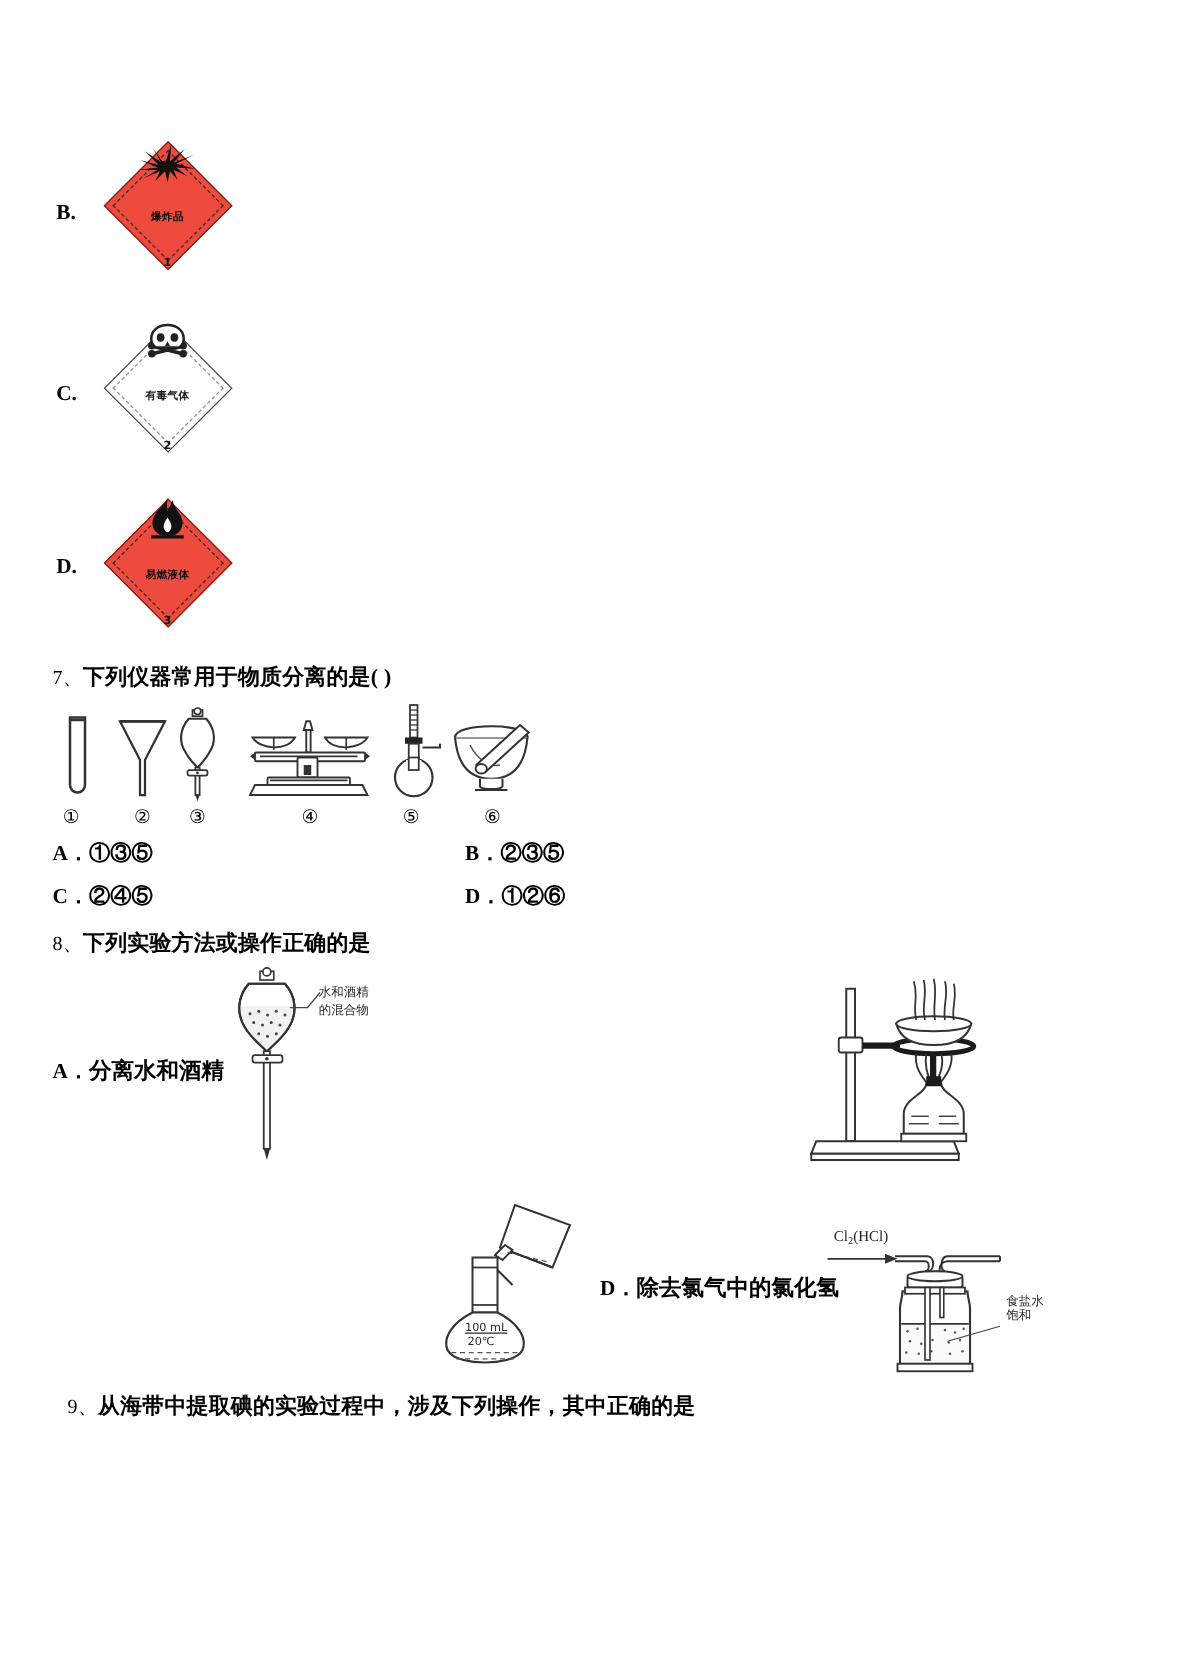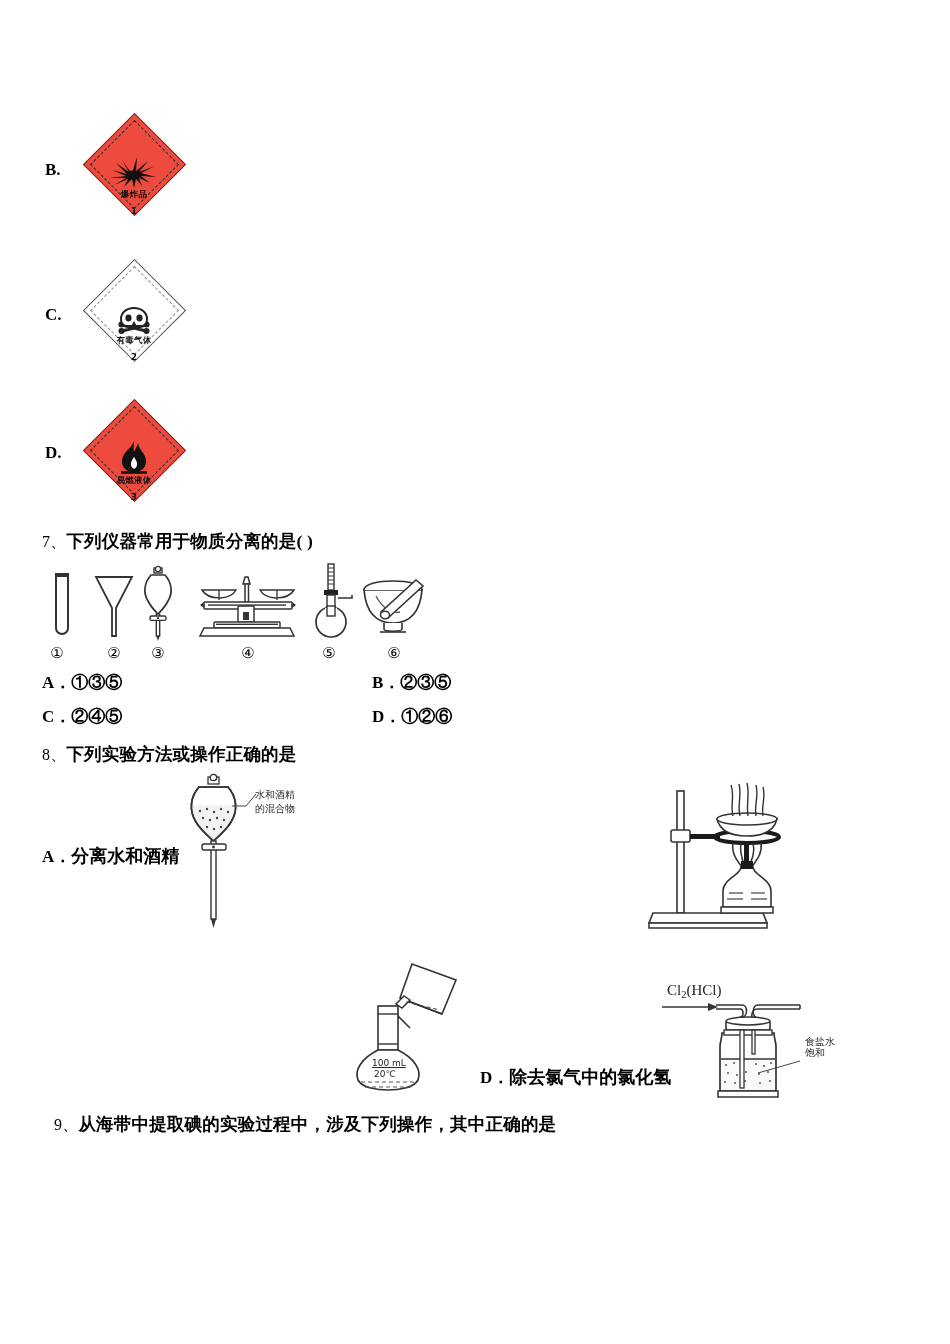--- a/index.html
+++ b/index.html
@@ -73,21 +73,21 @@
     border: 1.6px dashed #2b2b2b;
     box-sizing: border-box;
   }
   .diamond.white .dash { border-color: #8d8d8d; }
   .placard-inner {
     position: absolute;
     left: 0; top: 0; width: 104px; height: 104px;
     display: flex;
     flex-direction: column;
     align-items: center;
-    justify-content: flex-end;
+    justify-content: space-between;
   }
   .pl-sym { line-height: 1; }
   .pl-name {
     font-family: "DejaVu Sans", sans-serif;
     font-size: 8.5px;
     font-weight: bold;
     color: #111;
     margin-top: 1px;
     letter-spacing: .3px;
   }
@@ -104,21 +104,21 @@
   .fig-cn {
     font-family: "DejaVu Sans", sans-serif;
     font-size: 10px;
     color: #2a2a2a;
     line-height: 1.25;
     position: absolute;
     white-space: nowrap;
   }
   .fig-en {
     font-family: "Liberation Serif", serif;
-    font-size: 15px;
+    font-size: 12px;
     color: #1f1f1f;
     position: absolute;
     white-space: nowrap;
   }
   .apparatus-num {
     position: absolute;
     font-size: 15px;
     text-align: center;
     width: 30px;
   }
@@ -413,21 +413,21 @@
       <g stroke="#555" stroke-width="1" stroke-dasharray="4 3">
         <line x1="9" y1="124" x2="63" y2="124"></line>
         <line x1="13" y1="129" x2="59" y2="129"></line>
       </g>
     </svg>
   </div>
   <div class="fig-cn" style="left:372px; top:1058px; font-size:9px;text-decoration:underline;">100 mL</div>
   <div class="fig-cn" style="left:374px; top:1069px; font-size:9px;">20℃</div>
 
 
-  <div class="opt-label" style="left:480px; top:1065px;">
+  <div class="opt-label" style="left:480px; top:1018px;">
     <span>D．</span><span class="opt-text">除去氯气中的氯化氢</span>
   </div>
 
   <div class="fig-en" style="left:667px; top:982px;"><span>Cl</span><sub>2</sub><span>(HCl)</span></div>
 
   <div style="position:absolute; left:660px; top:995px;">
     <svg width="180" height="105" viewBox="0 0 180 105">
 
       <line x1="2" y1="12" x2="48" y2="12" stroke="#333" stroke-width="1.4"></line>
       <polygon points="48,8 58,12 48,16" fill="#333"></polygon>

